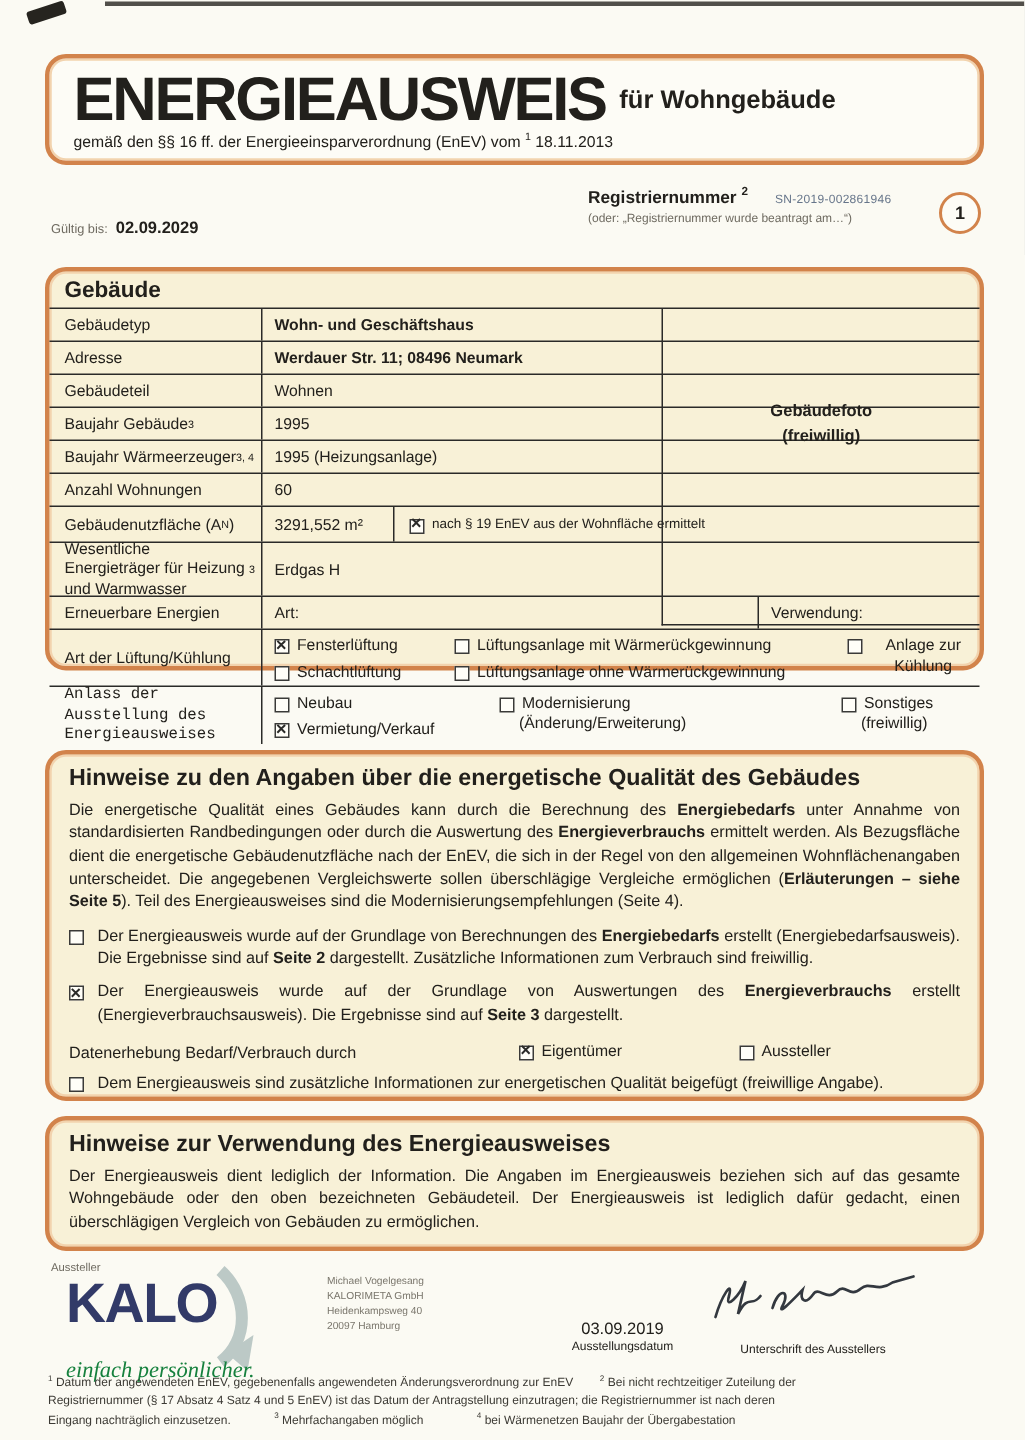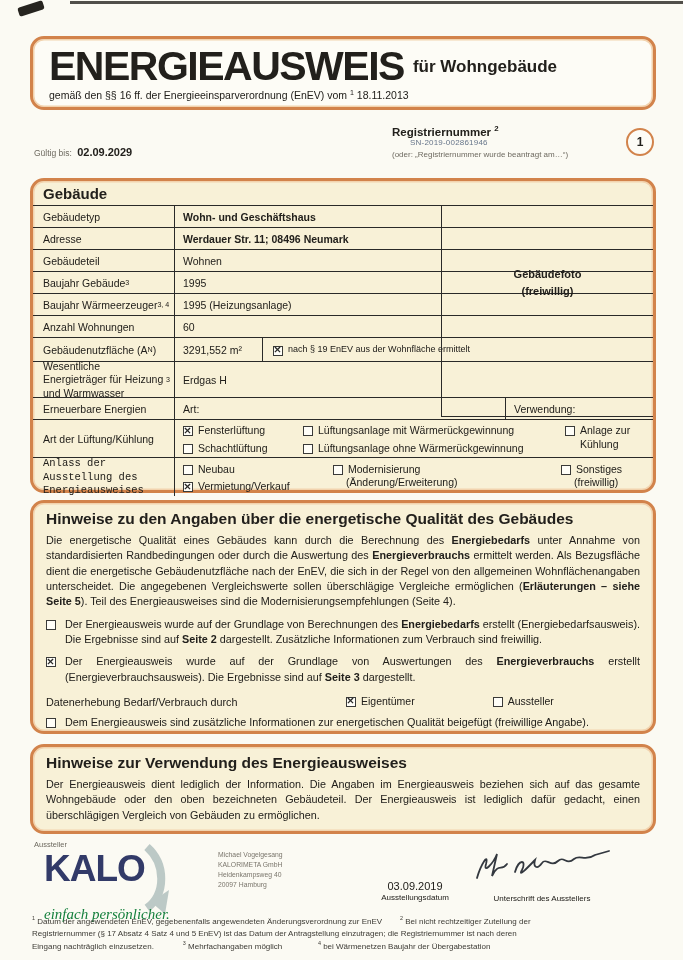--- a/index.html
+++ b/index.html
@@ -22,29 +22,29 @@
   .hdr-line{display:flex;align-items:center;}
   .hdr-title{font-size:41px;font-weight:bold;letter-spacing:-1.5px;line-height:1.05;}
   .hdr-sub{font-size:17px;font-weight:bold;margin-left:9px;}
   .hdr-law{font-size:10.5px;margin-top:1px;}
 
   
   .meta{position:absolute;left:30px;right:27px;top:120px;height:52px;}
   .meta-valid{position:absolute;left:4px;top:26px;font-size:8.5px;color:#6e6a60;}
   .meta-valid b{font-size:11px;color:var(--ink);margin-left:3px;}
   .meta-reg{position:absolute;left:362px;top:6px;}
-  .meta-reg-line{display:flex;align-items:flex-start;flex-direction:column;}
+  .meta-reg-line{display:flex;align-items:center;}
   .meta-reg-label{font-size:11.5px;font-weight:bold;}
   .meta-reg-value{font-size:8px;color:#66758a;margin-left:18px;letter-spacing:.2px;}
   .meta-reg-note{font-size:8px;color:#6e6a60;margin-top:3px;}
   .page-circle{position:absolute;right:2px;top:8px;width:24px;height:24px;border:2px solid var(--accent);border-radius:50%;display:flex;align-items:center;justify-content:center;font-size:12px;font-weight:bold;background:#fdfcf6;}
 
   
   .sect{position:absolute;left:30px;right:27px;background:var(--cream);box-sizing:border-box;}
-  .sect-gebaeude{top:178px;height:315px;}
+  .sect-gebaeude{top:178px;height:269px;}
   .sect-title{font-size:15px;font-weight:bold;padding:4px 10px 3px 10px;border-bottom:1.5px solid var(--line);}
   .tblwrap{position:relative;}
   .tr{display:flex;border-bottom:1px solid var(--line);box-sizing:border-box;align-items:stretch;}
   .tr.short{}
   .td-label{width:142px;flex:none;border-right:1px solid var(--line);padding:3px 4px 2px 10px;font-size:10.5px;box-sizing:border-box;display:flex;align-items:center;}
   .td-val{flex:1;padding:3px 4px 2px 8px;font-size:10.5px;display:flex;align-items:center;box-sizing:border-box;}
   .td-val.bold{font-weight:bold;}
   .rh1{height:22px;} .rh2{height:24px;} .rh3{height:36px;} .rh4{height:38px;}
   .photo-cell{position:absolute;top:0;right:0;width:212px;height:211px;border-left:1px solid var(--line);border-bottom:1px solid var(--line);box-sizing:border-box;display:flex;flex-direction:column;align-items:center;justify-content:flex-start;padding-top:60px;}
   .photo-cell div{font-size:11px;font-weight:bold;line-height:1.5;}
@@ -207,21 +207,21 @@
       <div class="tr rh1">
         <div class="td-label">Erneuerbare Energien</div>
         <div class="td-val" style="padding:0;">
           <span class="split-art">Art:</span>
           <span class="split-usage">Verwendung:</span>
         </div>
       </div>
 
       <div class="tr rh4">
         <div class="td-label">Art der Lüftung/Kühlung</div>
-        <div class="td-val" style="padding:0;">
+        <div class="td-val" style="padding:0;text-align:center;">
           <div class="vent-cols">
             <div class="vcol1">
               <span class="cbi">
                 <span class="cb checked"></span>
                 <span>Fensterlüftung</span>
               </span>
               <span class="cbi">
                 <span class="cb"></span>
                 <span>Schachtlüftung</span>
               </span>

